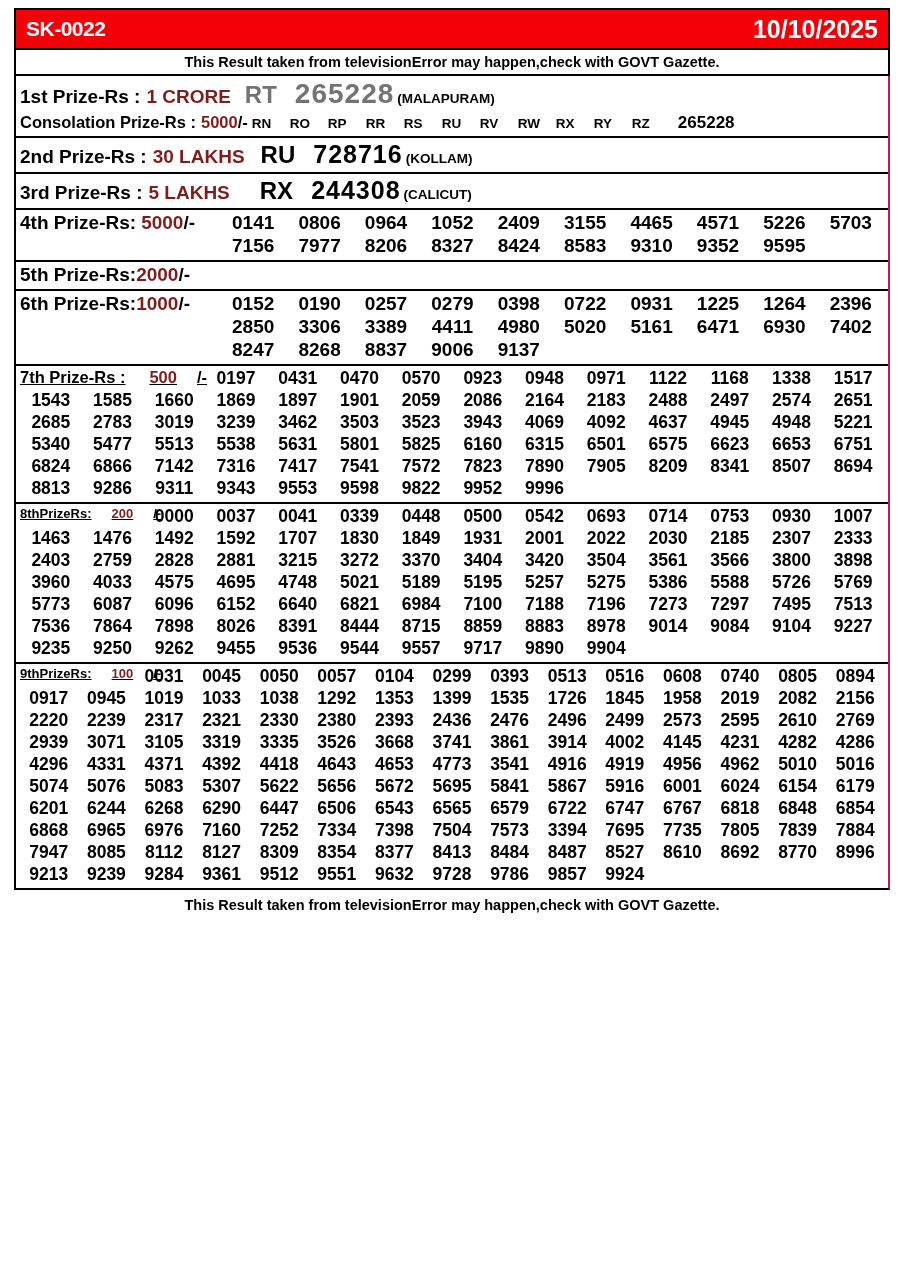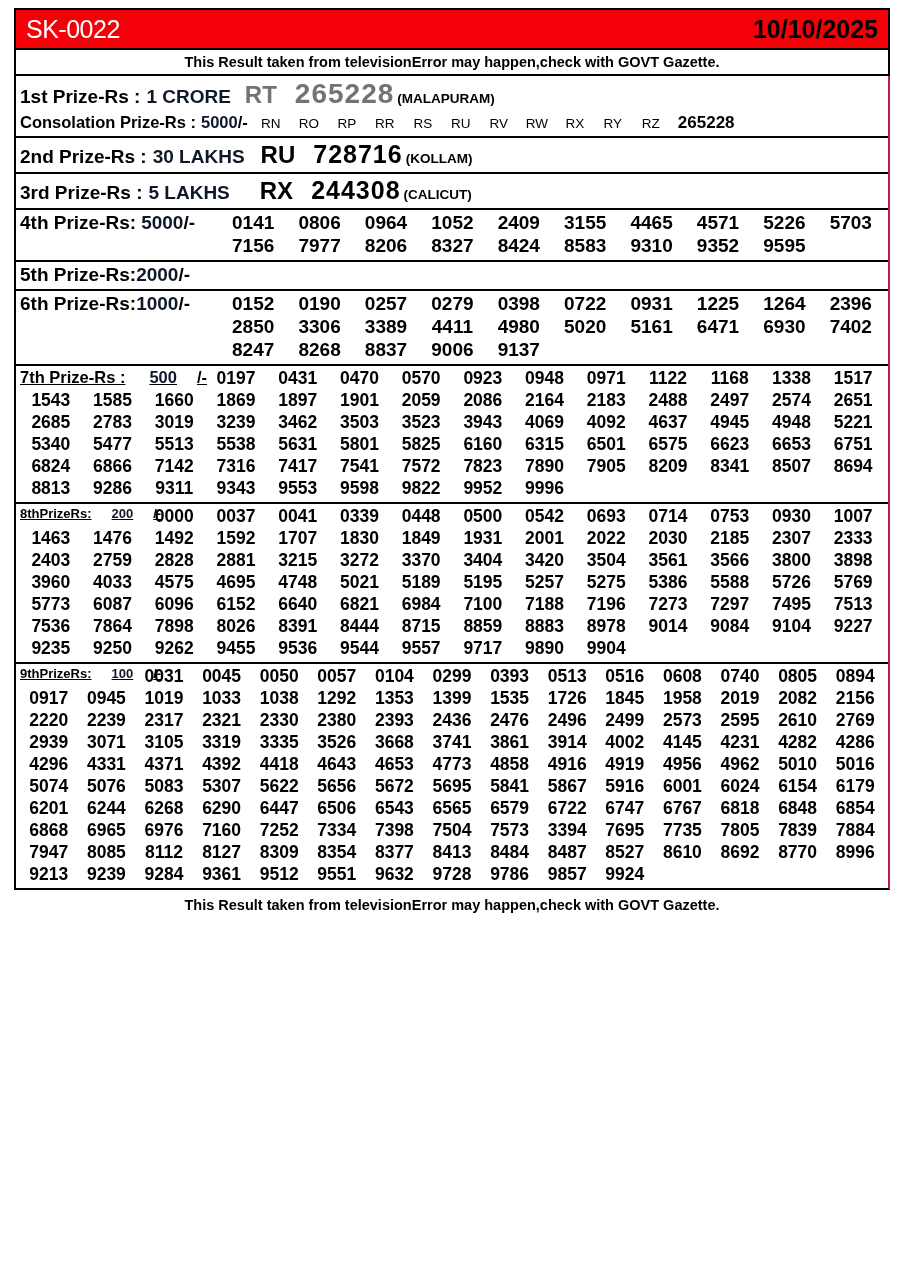--- a/index.html
+++ b/index.html
@@ -28,35 +28,35 @@
     border: 2px solid #000;
     height: 42px;
     display: flex;
     align-items: center;
     justify-content: space-between;
     padding: 0 10px;
     box-sizing: border-box;
   }
   .banner-left {
     color: #ffffff;
-    font-size: 25px;
-    font-weight: normal;
+    font-size: 21px;
+    font-weight: bold;
     letter-spacing: -0.5px;
     white-space: nowrap;
   }
   .banner-center {
     color: #ffffff;
     font-size: 21px;
     font-weight: bold;
     text-align: center;
     flex: 1;
     white-space: nowrap;
   }
   .banner-right {
-    color: #000000;
+    color: #ffffff;
     font-size: 25px;
     font-weight: bold;
     white-space: nowrap;
   }
 
   
   .notice-top {
     margin: 0 14px;
     border-left: 2px solid #000;
     border-right: 2px solid #000;
@@ -95,21 +95,21 @@
     white-space: nowrap;
   }
 
   .lbl {
     font-weight: bold;
     white-space: nowrap;
   }
   .lbl-lg { font-size: 19px; }
   .lbl-md { font-size: 16.5px; }
   .lbl-sm { font-size: 13px; }
-  .red { color: #0f172a; }
+  .red { color: #7f1d1d; }
   .blue { color: #737373; }
   .ul { text-decoration: underline; gap: 20px; }
 
   .series {
     font-size: 24px;
     font-weight: bold;
     padding-left: 14px;
   }
   .bignum {
     font-size: 28px;
@@ -125,23 +125,22 @@
 
   
   .cons-series {
     display: flex;
     gap: 0px;
     padding-left: 4px;
     align-items: baseline;
   }
   .cons-series span {
     font-size: 13.5px;
-    font-weight: normal;
+    font-weight: bold;
     width: 38px;
-    text-align: center;
     display: inline-block;
   }
   .cons-num {
     font-size: 17px;
     font-weight: bold;
     padding-left: 8px;
   }
   .num {
     font-weight: bold;
     text-align: center;
@@ -578,21 +577,21 @@
           <span class="num">4282</span>
           <span class="num">4286</span>
           <span class="num">4296</span>
           <span class="num">4331</span>
           <span class="num">4371</span>
           <span class="num">4392</span>
           <span class="num">4418</span>
           <span class="num">4643</span>
           <span class="num">4653</span>
           <span class="num">4773</span>
-          <span class="num">4858</span>
+          <span class="num">3541</span>
           <span class="num">4916</span>
           <span class="num">4919</span>
           <span class="num">4956</span>
           <span class="num">4962</span>
           <span class="num">5010</span>
           <span class="num">5016</span>
           <span class="num">5074</span>
           <span class="num">5076</span>
           <span class="num">5083</span>
           <span class="num">5307</span>

